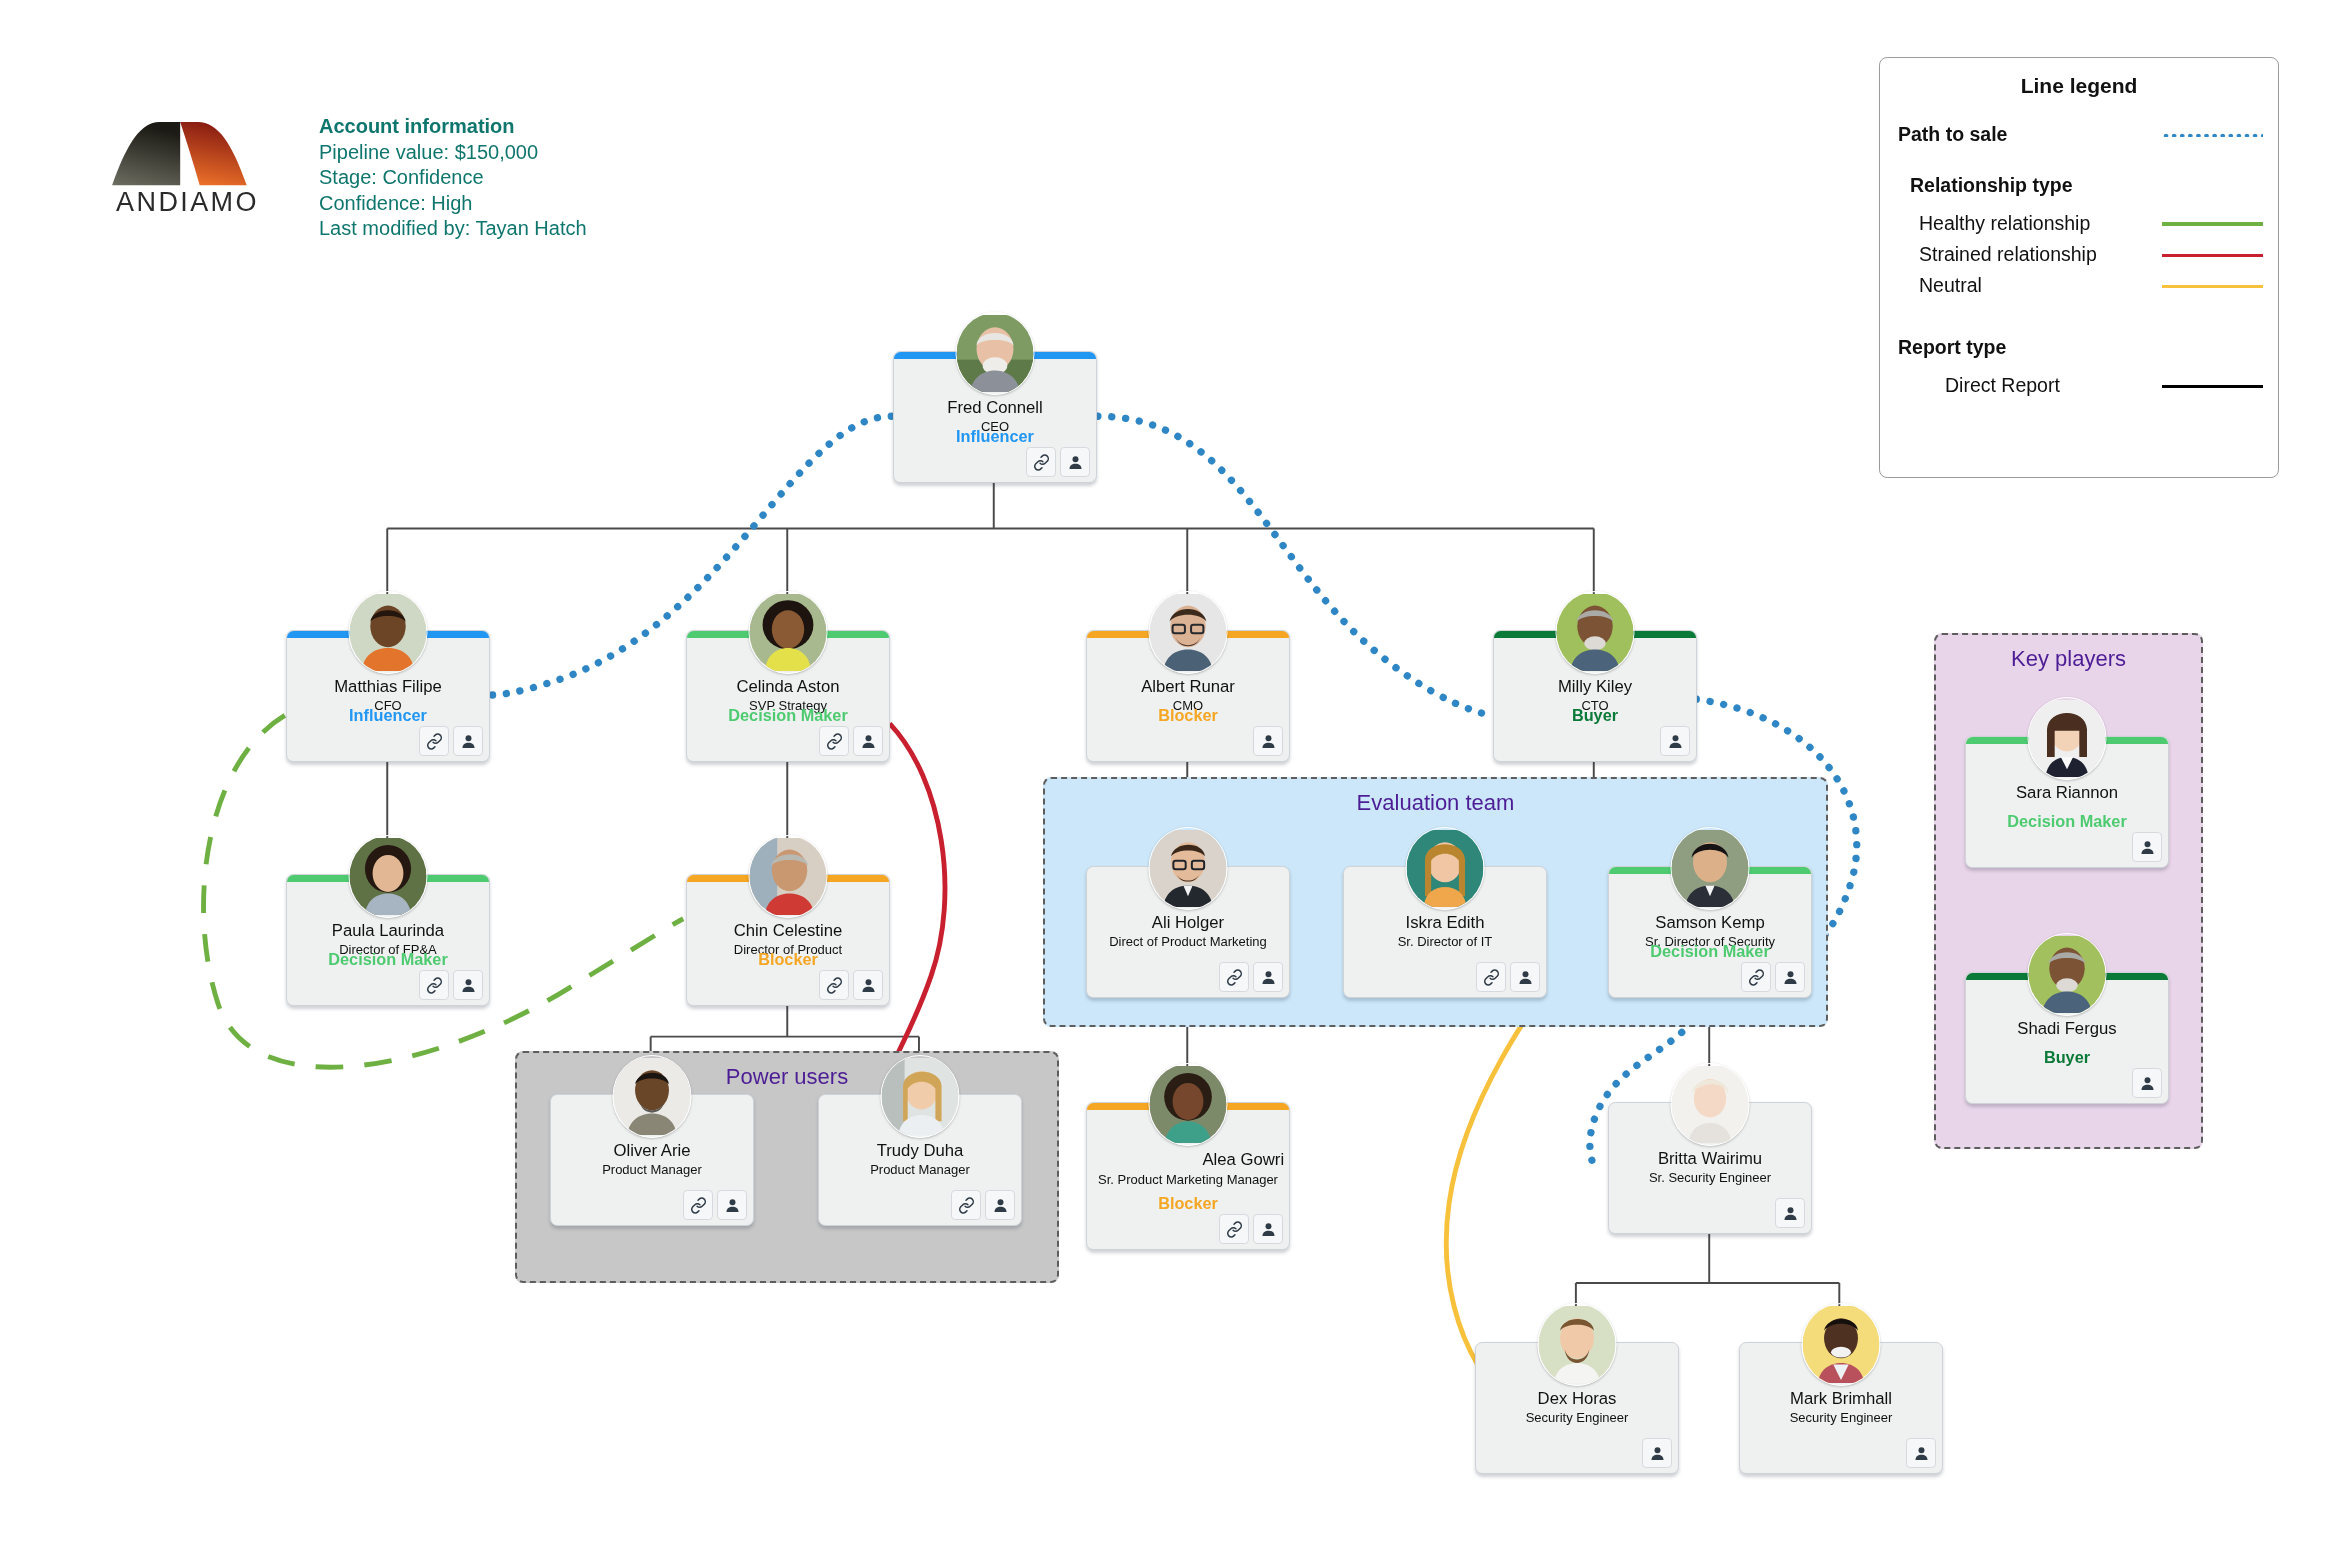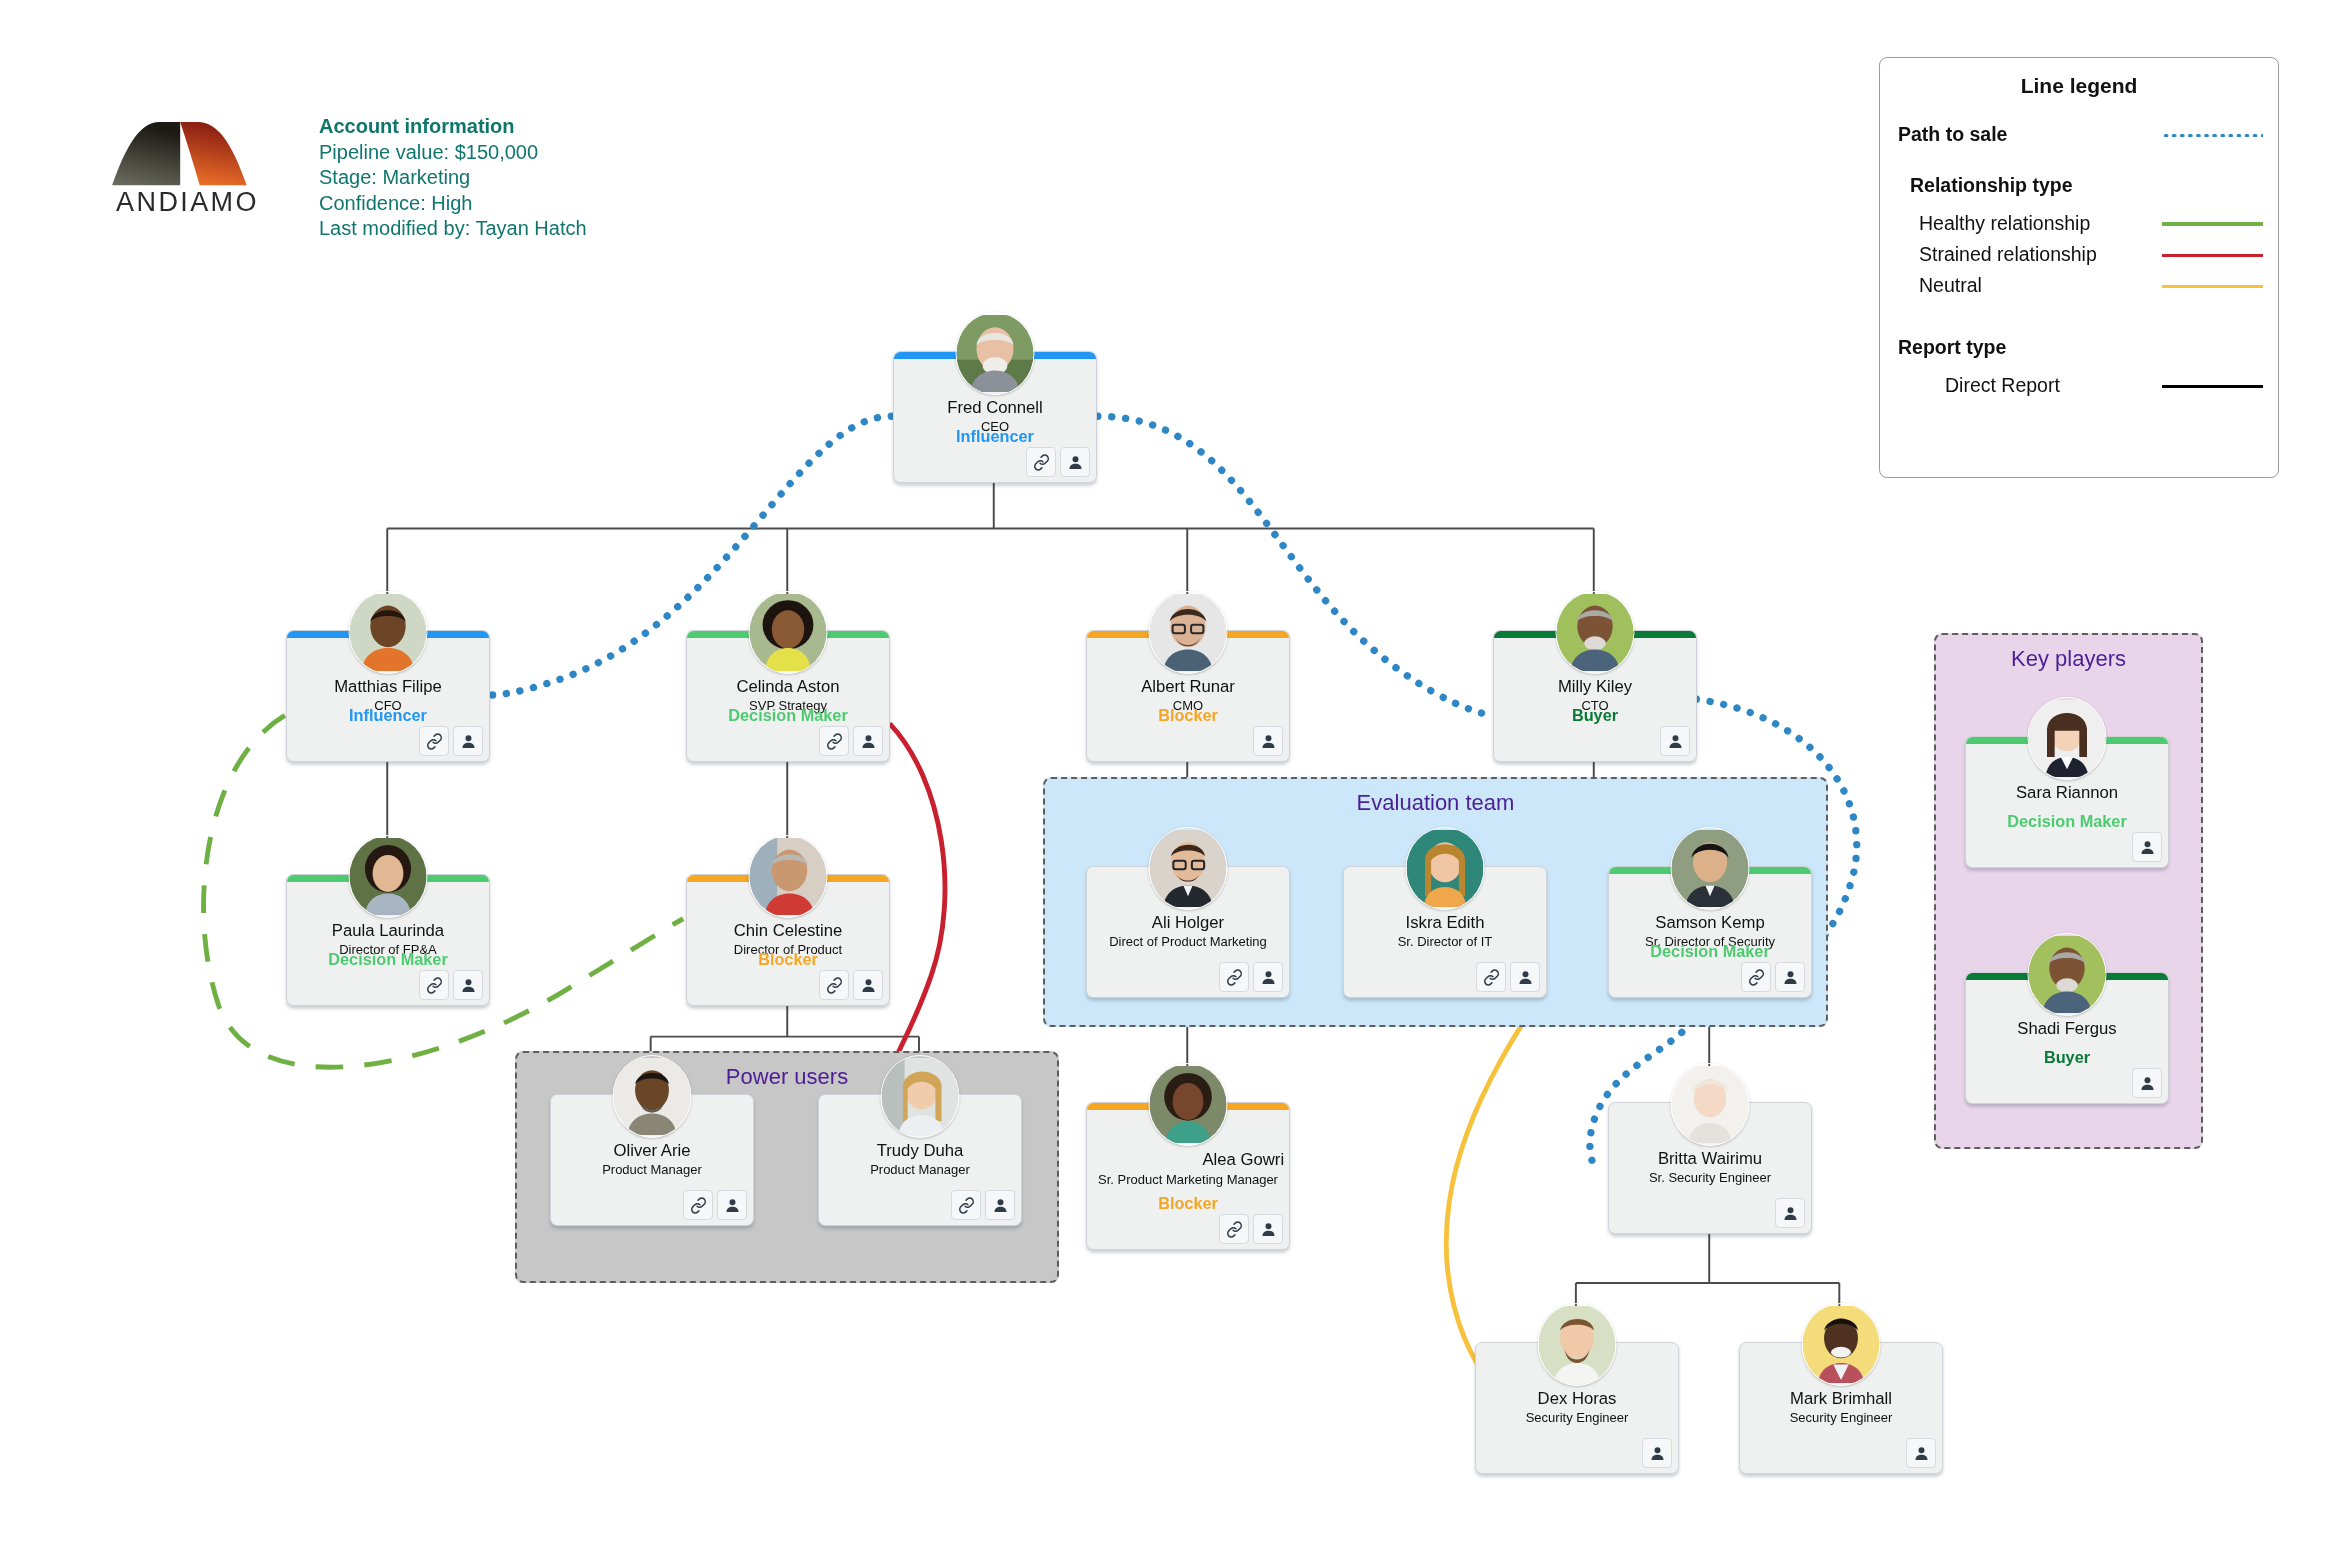--- a/index.html
+++ b/index.html
@@ -176,21 +176,21 @@
       </defs>
       <path d="M12,88 C30,36 48,10 70,10 L96,10 L96,88 L58,88 C48,88 40,88 12,88 Z" fill="url(#gDark)"></path>
       <path d="M96,10 L118,10 C142,10 160,36 178,88 L120,88 C112,60 104,34 96,10 Z" fill="url(#gOrange)"></path>
     </svg>
     <div class="wordmark">ANDIAMO</div>
   </div>
 
   <div id="account">
     <div class="hd">Account information</div>
     <div>Pipeline value: $150,000</div>
-    <div>Stage: Marketing</div>
+    <div>Stage: Confidence</div>
     <div>Confidence: High</div>
     <div>Last modified by: Tayan Hatch</div>
   </div>
 
   <div id="legend">
     <div class="ltitle">Line legend</div>
 
     <div class="row grp">
       <span class="lbl bold" style="left:18px;top:1.6px;">Path to sale</span>
       <span class="samp dotted"></span>

